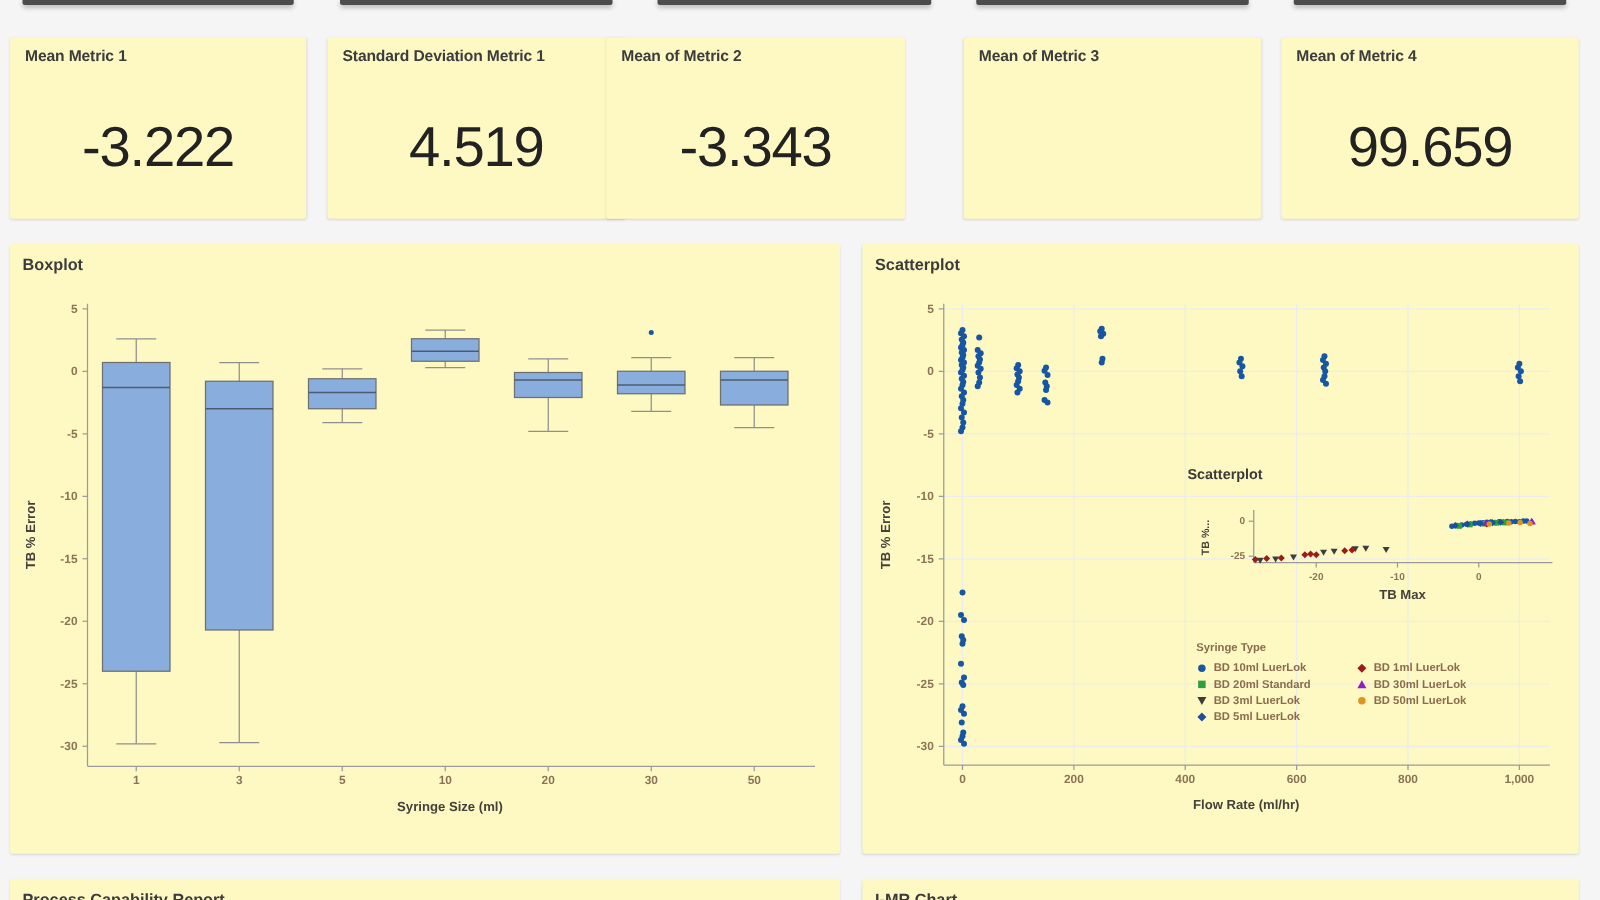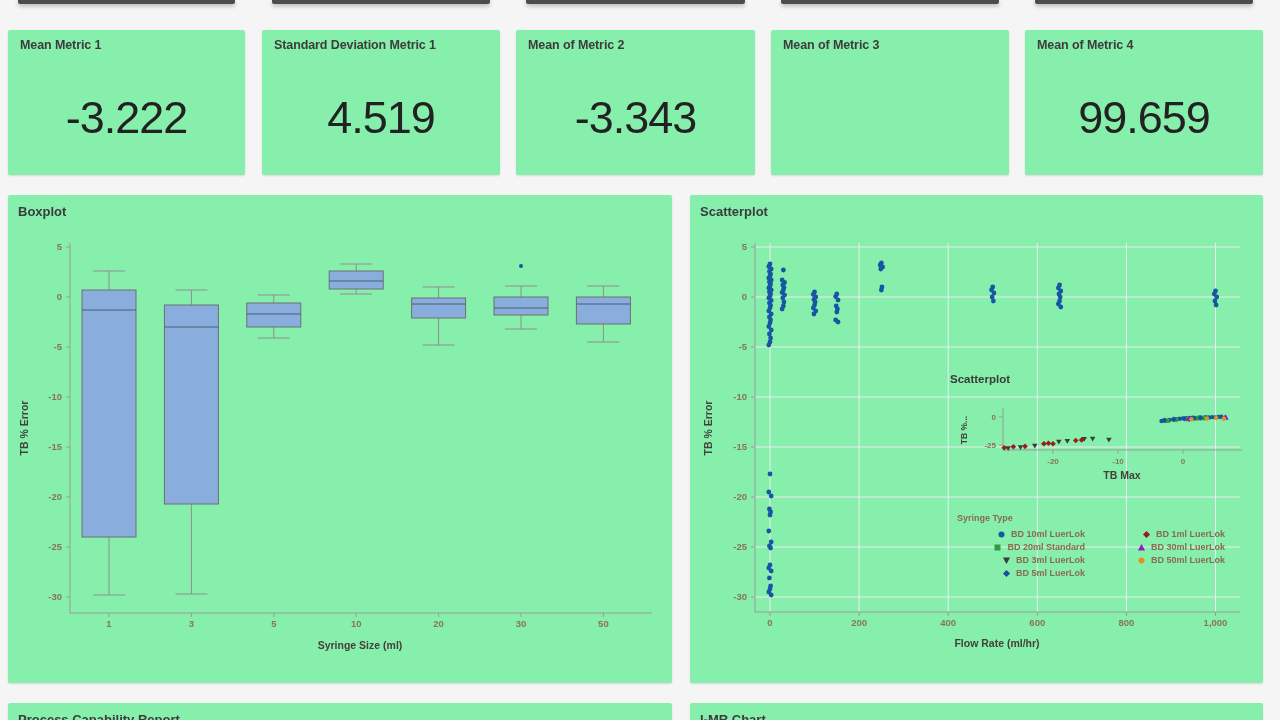--- a/index.html
+++ b/index.html
@@ -6,21 +6,21 @@
   body{
     width:1280px;height:720px;overflow:hidden;position:relative;
     background:#f5f5f5;font-family:"Liberation Sans",sans-serif;
     -webkit-font-smoothing:antialiased;
   }
   .top-bar{
     position:absolute;top:0;height:4px;background:#4c4c4c;
     border-radius:0 0 2px 2px;box-shadow:0 2px 4px rgba(0,0,0,.28);
   }
   .card{
-    position:absolute;background:#86efac;border-radius:2px;
+    position:absolute;background:#fef9c3;border-radius:2px;
     box-shadow:0 1px 2px rgba(0,0,0,.12);overflow:hidden;
   }
   .metric-label{
     position:absolute;top:8px;left:12px;font-size:12.5px;font-weight:600;
     color:#3c3c3c;letter-spacing:-0.1px;
   }
   .metric-value{
     position:absolute;top:62px;left:0;right:0;text-align:center;
     font-size:45px;font-weight:400;color:#222;letter-spacing:-1px;
   }
@@ -30,41 +30,41 @@
   svg.chart{position:absolute;left:0;top:30px;}
   svg text{font-family:"Liberation Sans",sans-serif;}
   .legend{position:absolute;left:267px;top:318px;width:296px;}
   .legend-title{font-size:9px;font-weight:600;color:#8a6b4e;margin-bottom:5px;}
   .legend-grid{
     display:grid;grid-auto-flow:column;grid-template-rows:repeat(4,13px);
     grid-template-columns:128px 140px;
   }
   .legend-item{
     display:flex;align-items:center;gap:5px;font-size:9px;font-weight:600;
-    color:#8a6b4e;white-space:nowrap;line-height:13px;justify-content:flex-end;
+    color:#8a6b4e;white-space:nowrap;line-height:13px;
   }
 </style>
 </head>
 <body>
 
 <div class="top-bar" style="left:18px;width:217px"></div>
 <div class="top-bar" style="left:272px;width:218px"></div>
 <div class="top-bar" style="left:526px;width:219px"></div>
 <div class="top-bar" style="left:781px;width:218px"></div>
 <div class="top-bar" style="left:1035px;width:218px"></div>
 
 <div class="card" style="left:8px;top:30px;width:237px;height:145px">
   <div class="metric-label">Mean Metric 1</div>
   <div class="metric-value">-3.222</div>
 </div>
 <div class="card" style="left:262px;top:30px;width:238px;height:145px">
   <div class="metric-label">Standard Deviation Metric 1</div>
   <div class="metric-value">4.519</div>
 </div>
-<div class="card" style="left:516px;top:30px;width:239px;height:145px">
+<div class="card" style="left:485px;top:30px;width:239px;height:145px">
   <div class="metric-label">Mean of Metric 2</div>
   <div class="metric-value">-3.343</div>
 </div>
 <div class="card" style="left:771px;top:30px;width:238px;height:145px">
   <div class="metric-label">Mean of Metric 3</div>
 </div>
 <div class="card" style="left:1025px;top:30px;width:238px;height:145px">
   <div class="metric-label">Mean of Metric 4</div>
   <div class="metric-value">99.659</div>
 </div>

